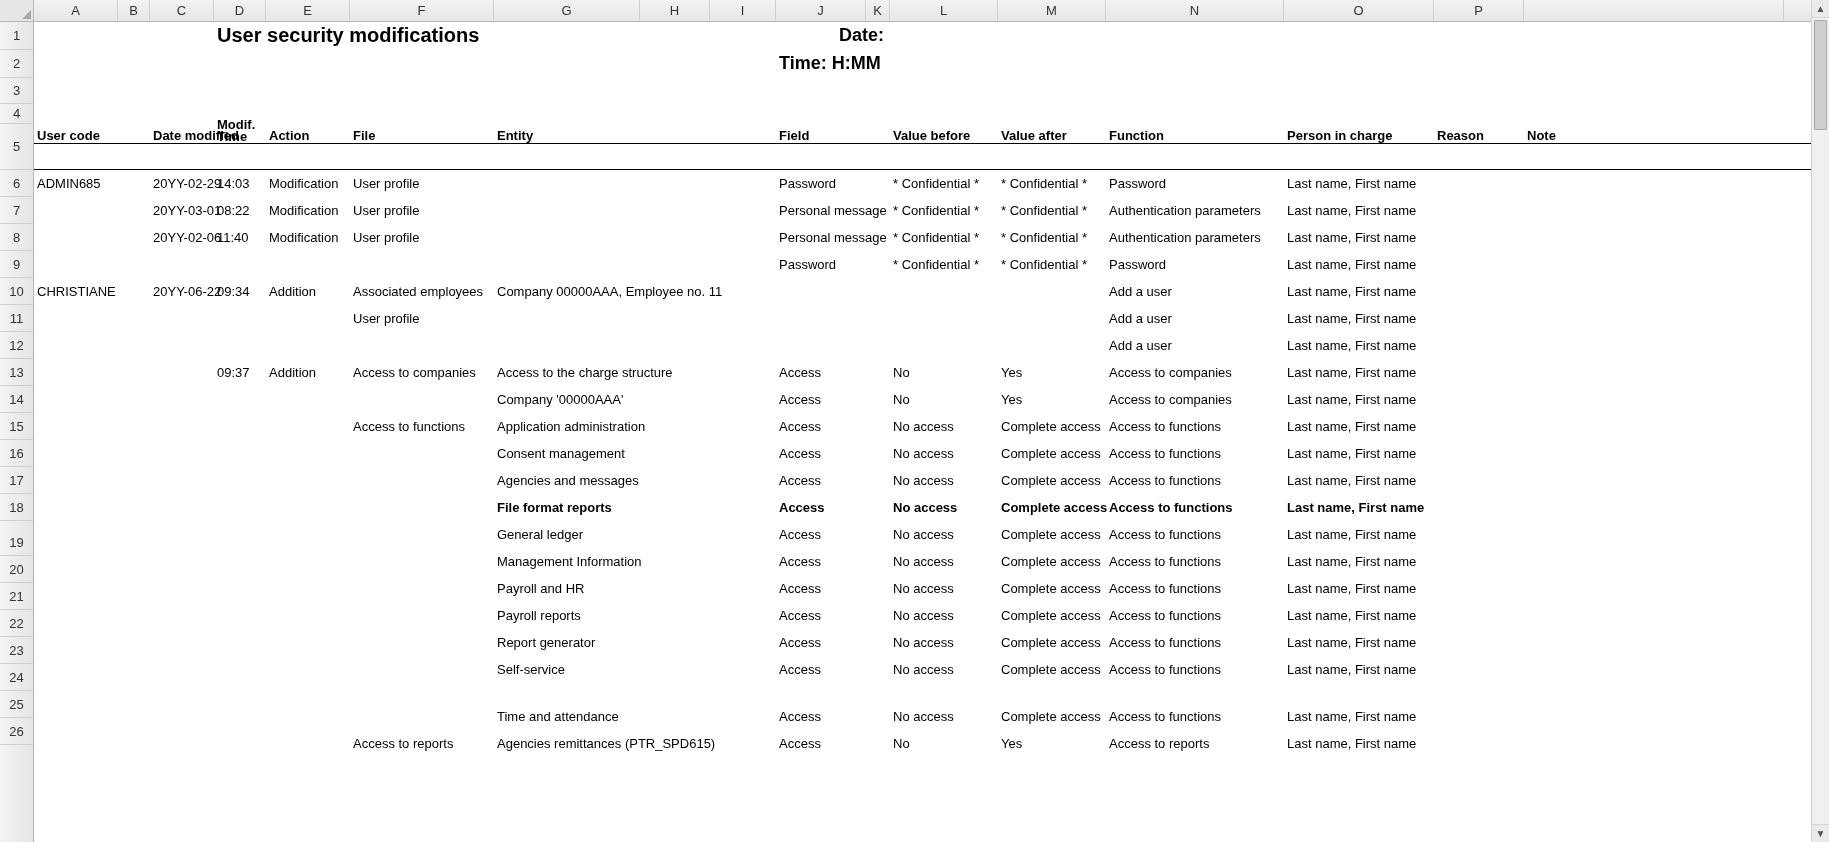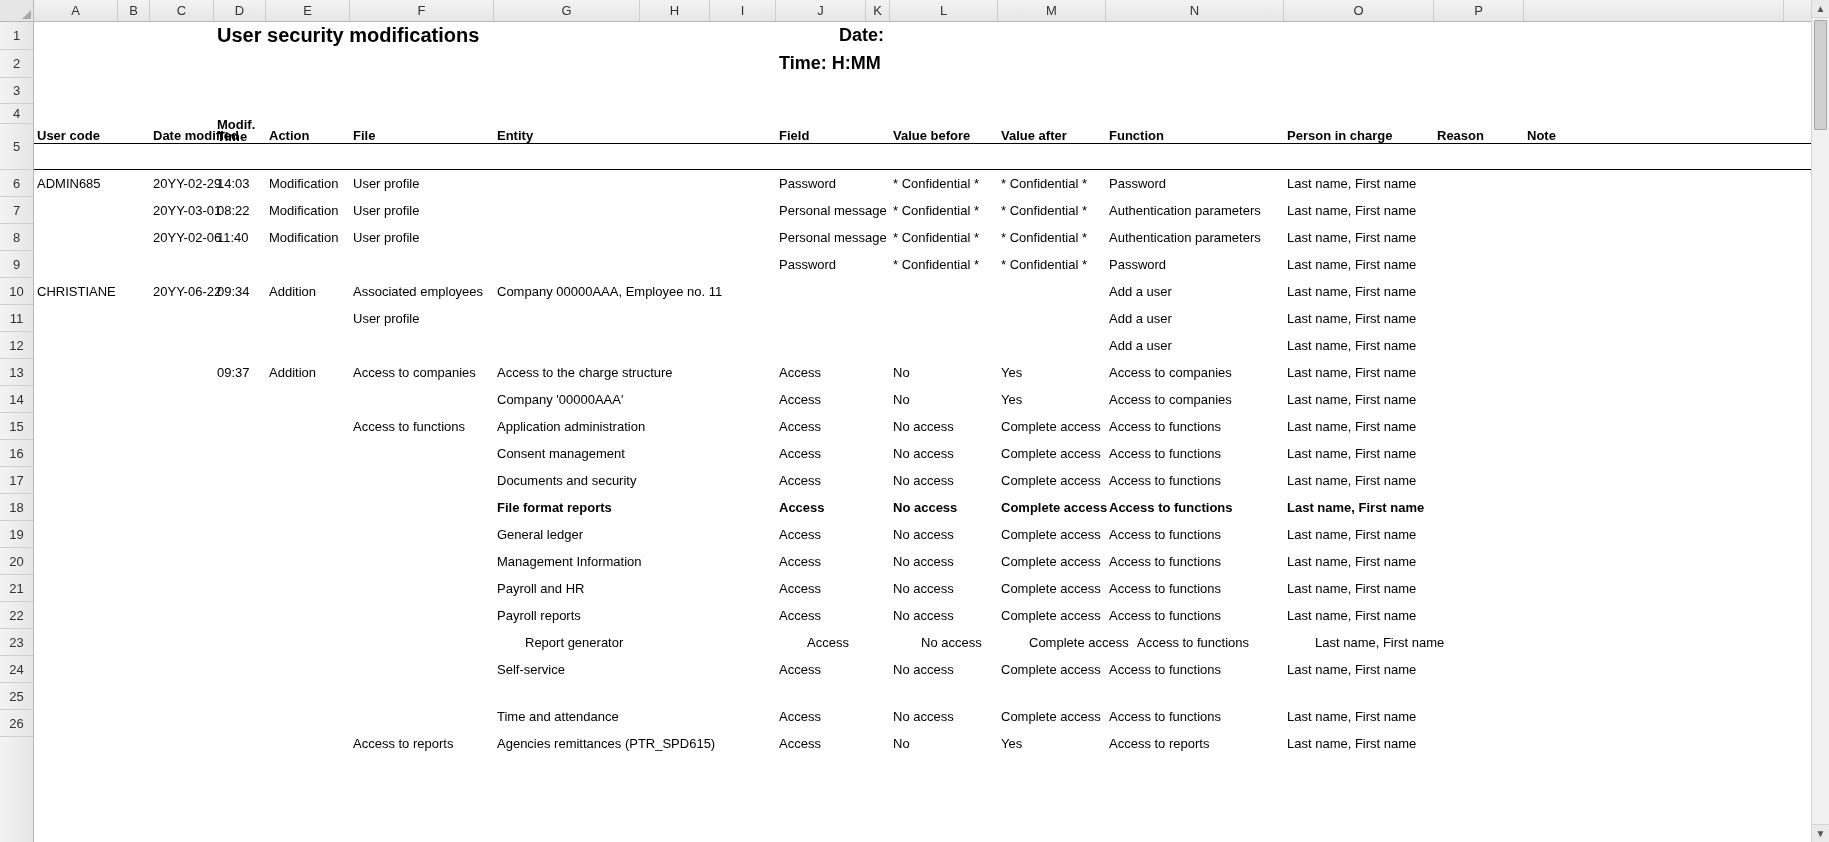--- a/index.html
+++ b/index.html
@@ -153,21 +153,21 @@
       <div class="rh" style="height: 27px;">9</div>
       <div class="rh" style="height: 27px;">10</div>
       <div class="rh" style="height: 27px;">11</div>
       <div class="rh" style="height: 27px;">12</div>
       <div class="rh" style="height: 27px;">13</div>
       <div class="rh" style="height: 27px;">14</div>
       <div class="rh" style="height: 27px;">15</div>
       <div class="rh" style="height: 27px;">16</div>
       <div class="rh" style="height: 27px;">17</div>
       <div class="rh" style="height: 27px;">18</div>
-      <div class="rh" style="height: 27px;">19</div>
+      <div class="rh" style="height: 27px; margin-top: 8px;">19</div>
       <div class="rh" style="height: 27px;">20</div>
       <div class="rh" style="height: 27px;">21</div>
       <div class="rh" style="height: 27px;">22</div>
       <div class="rh" style="height: 27px;">23</div>
       <div class="rh" style="height: 27px;">24</div>
       <div class="rh" style="height: 27px;">25</div>
       <div class="rh" style="height: 27px;">26</div>
     </div>
 
   <div class="sheet" id="sheet">
@@ -656,21 +656,21 @@
         <div class="cell cX"></div>
       </div>
       <div class="row r17" style="height: 27px;">
         <div class="cell cA"></div>
         <div class="cell cB"></div>
         <div class="cell cC"></div>
         <div class="cell cD"></div>
         <div class="cell cE"></div>
         <div class="cell cF"></div>
         <div class="cell cG">
-          <span>Documents and security</span>
+          <span>Agencies and messages</span>
         </div>
         <div class="cell cH"></div>
         <div class="cell cI"></div>
         <div class="cell cJ">
           <span>Access</span>
         </div>
         <div class="cell cK"></div>
         <div class="cell cL">
           <span>No access</span>
         </div>
@@ -834,21 +834,21 @@
         </div>
         <div class="cell cN">
           <span>Access to functions</span>
         </div>
         <div class="cell cO">
           <span>Last name, First name</span>
         </div>
         <div class="cell cP"></div>
         <div class="cell cX"></div>
       </div>
-      <div class="row r23" style="height: 27px; padding-left: 28px;">
+      <div class="row r23" style="height: 27px;">
         <div class="cell cA"></div>
         <div class="cell cB"></div>
         <div class="cell cC"></div>
         <div class="cell cD"></div>
         <div class="cell cE"></div>
         <div class="cell cF"></div>
         <div class="cell cG">
           <span>Report generator</span>
         </div>
         <div class="cell cH"></div>

